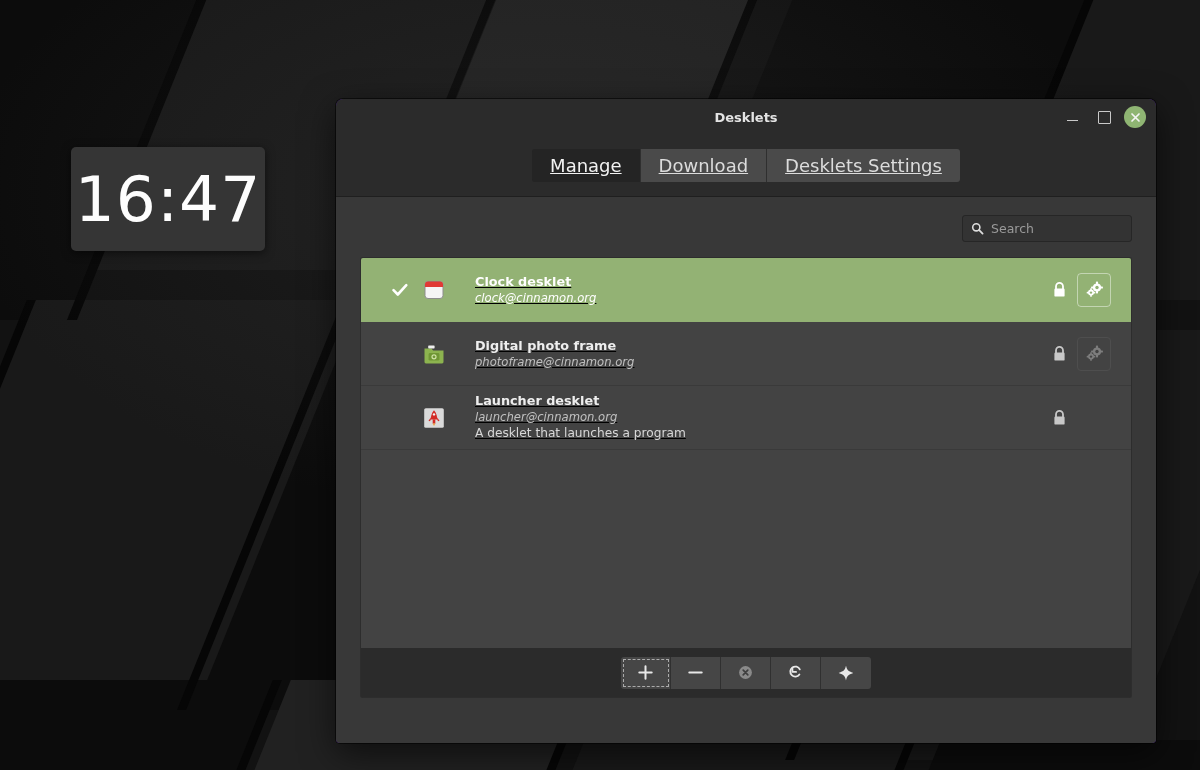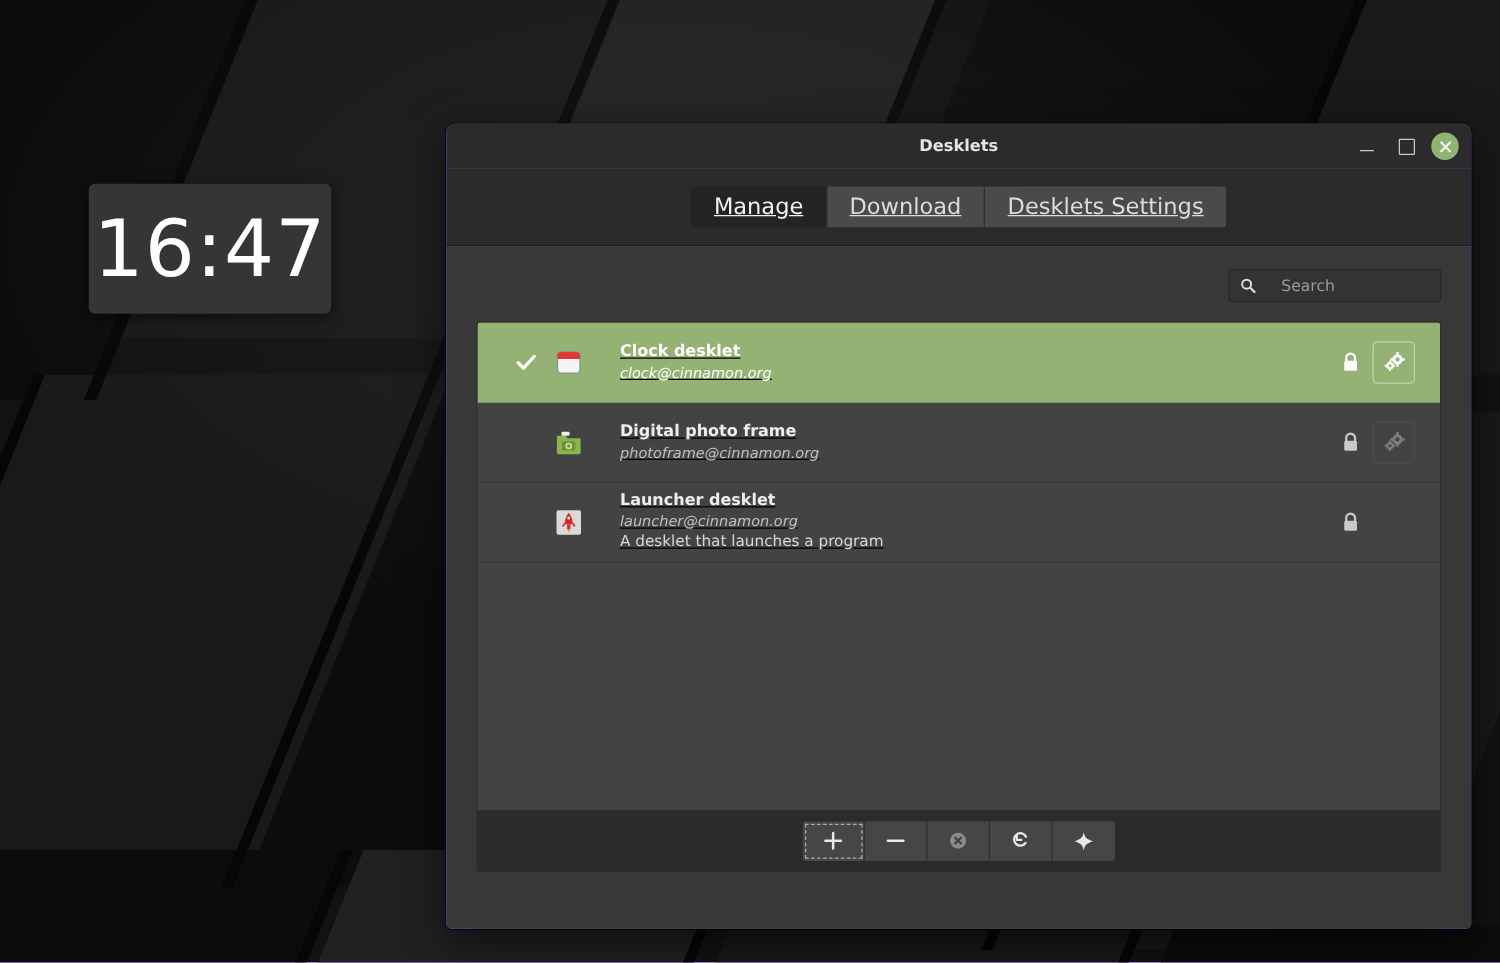--- a/index.html
+++ b/index.html
@@ -62,25 +62,25 @@
     color: #fdfdfd;
     font-weight: 400;
     letter-spacing: 1px;
     line-height: 1;
     font-family: "DejaVu Sans", "Liberation Sans", sans-serif;
   }
 
   
   #desklets-window {
     position: absolute;
-    left: 357px;
+    left: 336px;
     top: 99px;
     width: 820px;
     height: 644px;
-    background: #8b5cf6;
+    background: #4c1d95;
     border-radius: 7px 7px 4px 4px;
     box-shadow: 0 10px 34px rgba(0,0,0,0.6), 0 0 0 1px rgba(0,0,0,0.55);
     display: flex;
     flex-direction: column;
     overflow: hidden;
   }
 
   
   .titlebar {
     position: relative;
@@ -184,21 +184,21 @@
   }
   .search-box {
     width: 170px;
     height: 27px;
     background: #333333;
     border: 1px solid #262626;
     border-radius: 3px;
     display: flex;
     align-items: center;
     padding: 0 8px;
-    gap: 20px;
+    gap: 7px;
   }
   .search-box .s-icon { display: flex; align-items: center; }
   .search-input {
     border: none;
     outline: none;
     background: transparent;
     color: #d7d7d7;
     font-size: 12.5px;
     width: 100%;
     font-family: "DejaVu Sans", "Liberation Sans", sans-serif;

